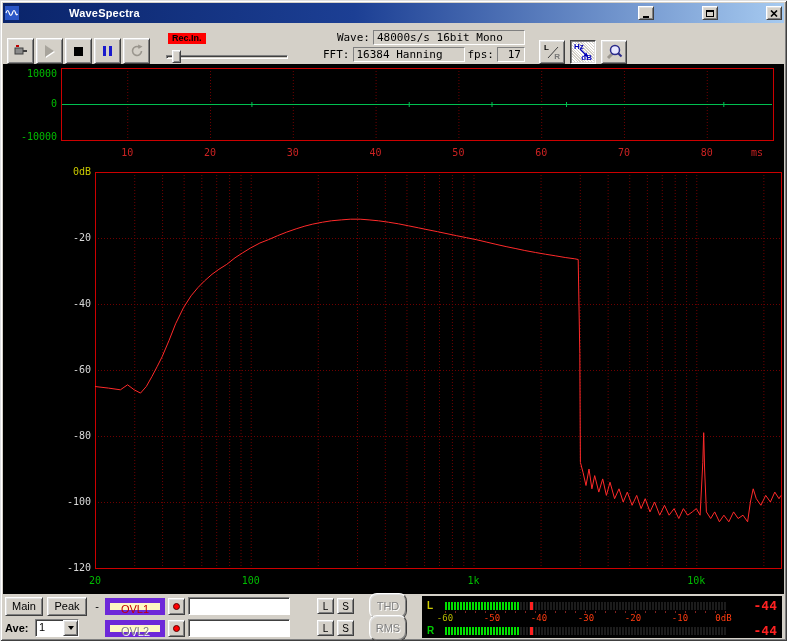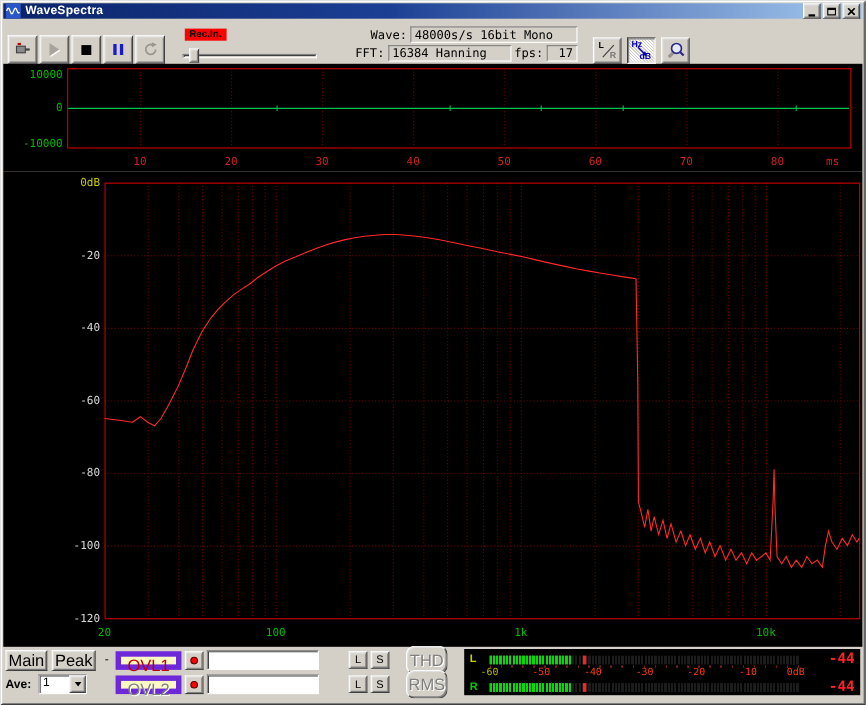--- a/index.html
+++ b/index.html
@@ -4,22 +4,22 @@
 <style>
   * { box-sizing:border-box; margin:0; padding:0; }
   html,body { width:787px; height:641px; overflow:hidden; }
   body { font-family:"Liberation Sans",sans-serif; background:#d4d0c8; }
 
   .window { width:787px; height:641px; background:#d4d0c8; padding:3px;
     box-shadow: inset 1px 1px 0 #dfdfdf, inset -1px -1px 0 #404040,
                 inset 2px 2px 0 #fff, inset -2px -2px 0 #808080; }
 
   
-  .titlebar { height:14px; display:flex; align-items:center; padding:4px 2px;
-    background:linear-gradient(90deg,#0a246a 0%,#1c3f94 45%,#a6caf0 100%); }
+  .titlebar { height:20px; display:flex; align-items:center; padding:4px 2px;
+    background:linear-gradient(90deg,#0a246a 0%,#1c3f94 45%,#a6caf0 100%);gap:46px; }
   .title-icon { width:14px; height:14px; display:block; flex:0 0 auto; }
   .title-text { flex:1; color:#fff; font-size:11px; font-weight:bold; margin-left:4px;
     letter-spacing:.2px; white-space:nowrap; overflow:hidden; }
   .tb-btn { width:16px; height:14px; margin-left:2px; display:flex; align-items:center;
     justify-content:center; background:#d4d0c8; border:1px solid; padding:0;
     border-color:#fff #404040 #404040 #fff;
     box-shadow: inset 1px 1px 0 #dfdfdf, inset -1px -1px 0 #808080; cursor:default; }
   .glyph-min { width:6px; height:2px; background:#000; margin-top:7px; }
   .glyph-max { width:8px; height:7px; border:1px solid #000; border-top-width:2px; }
 
@@ -66,21 +66,21 @@
   .spectrum-panel { height:432px; background:#000; }
   .wave-panel svg, .spectrum-panel svg { display:block; }
 
   
   .bottombar { height:46px; display:flex; padding:2px; }
   .controls { width:415px; }
   .ctl-row { display:flex; align-items:center; height:20px; margin-bottom:2px; gap:3px; font-size:11px; }
   .grp1 { display:flex; gap:4px; width:84px; flex:0 0 auto; }
   .btn { background:#d4d0c8; border:1px solid; border-color:#fff #404040 #404040 #fff;
     box-shadow: inset 1px 1px 0 #dfdfdf, inset -1px -1px 0 #808080;
-    font-family:"Liberation Sans",sans-serif; font-size:15px; color:#000; padding:0; height:19px; }
+    font-family:"Liberation Sans",sans-serif; font-size:11px; color:#000; padding:0; height:19px; }
   .main-btn { width:38px; }
   .peak-btn { width:40px; }
   .dash { width:10px; text-align:center; color:#000; flex:0 0 auto; }
   .spacer { visibility:hidden; }
   .ovl-btn { width:60px; height:17px; border:5px solid #6d28d9; box-shadow:none; background:#fef9c3; }
   .ovl1 { color:#c00000; }
   .ovl2 { color:#808080; text-shadow:1px 1px 0 #fff; }
   .led-btn { width:17px; height:17px; display:flex; align-items:center; justify-content:center; }
   .led { display:block; width:7px; height:7px; border-radius:50%; background:#ff0000; border:1px solid #5a0000; }
   .txt { width:102px; height:18px; background:#fff; border:1px solid; border-color:#808080 #fff #fff #808080;

